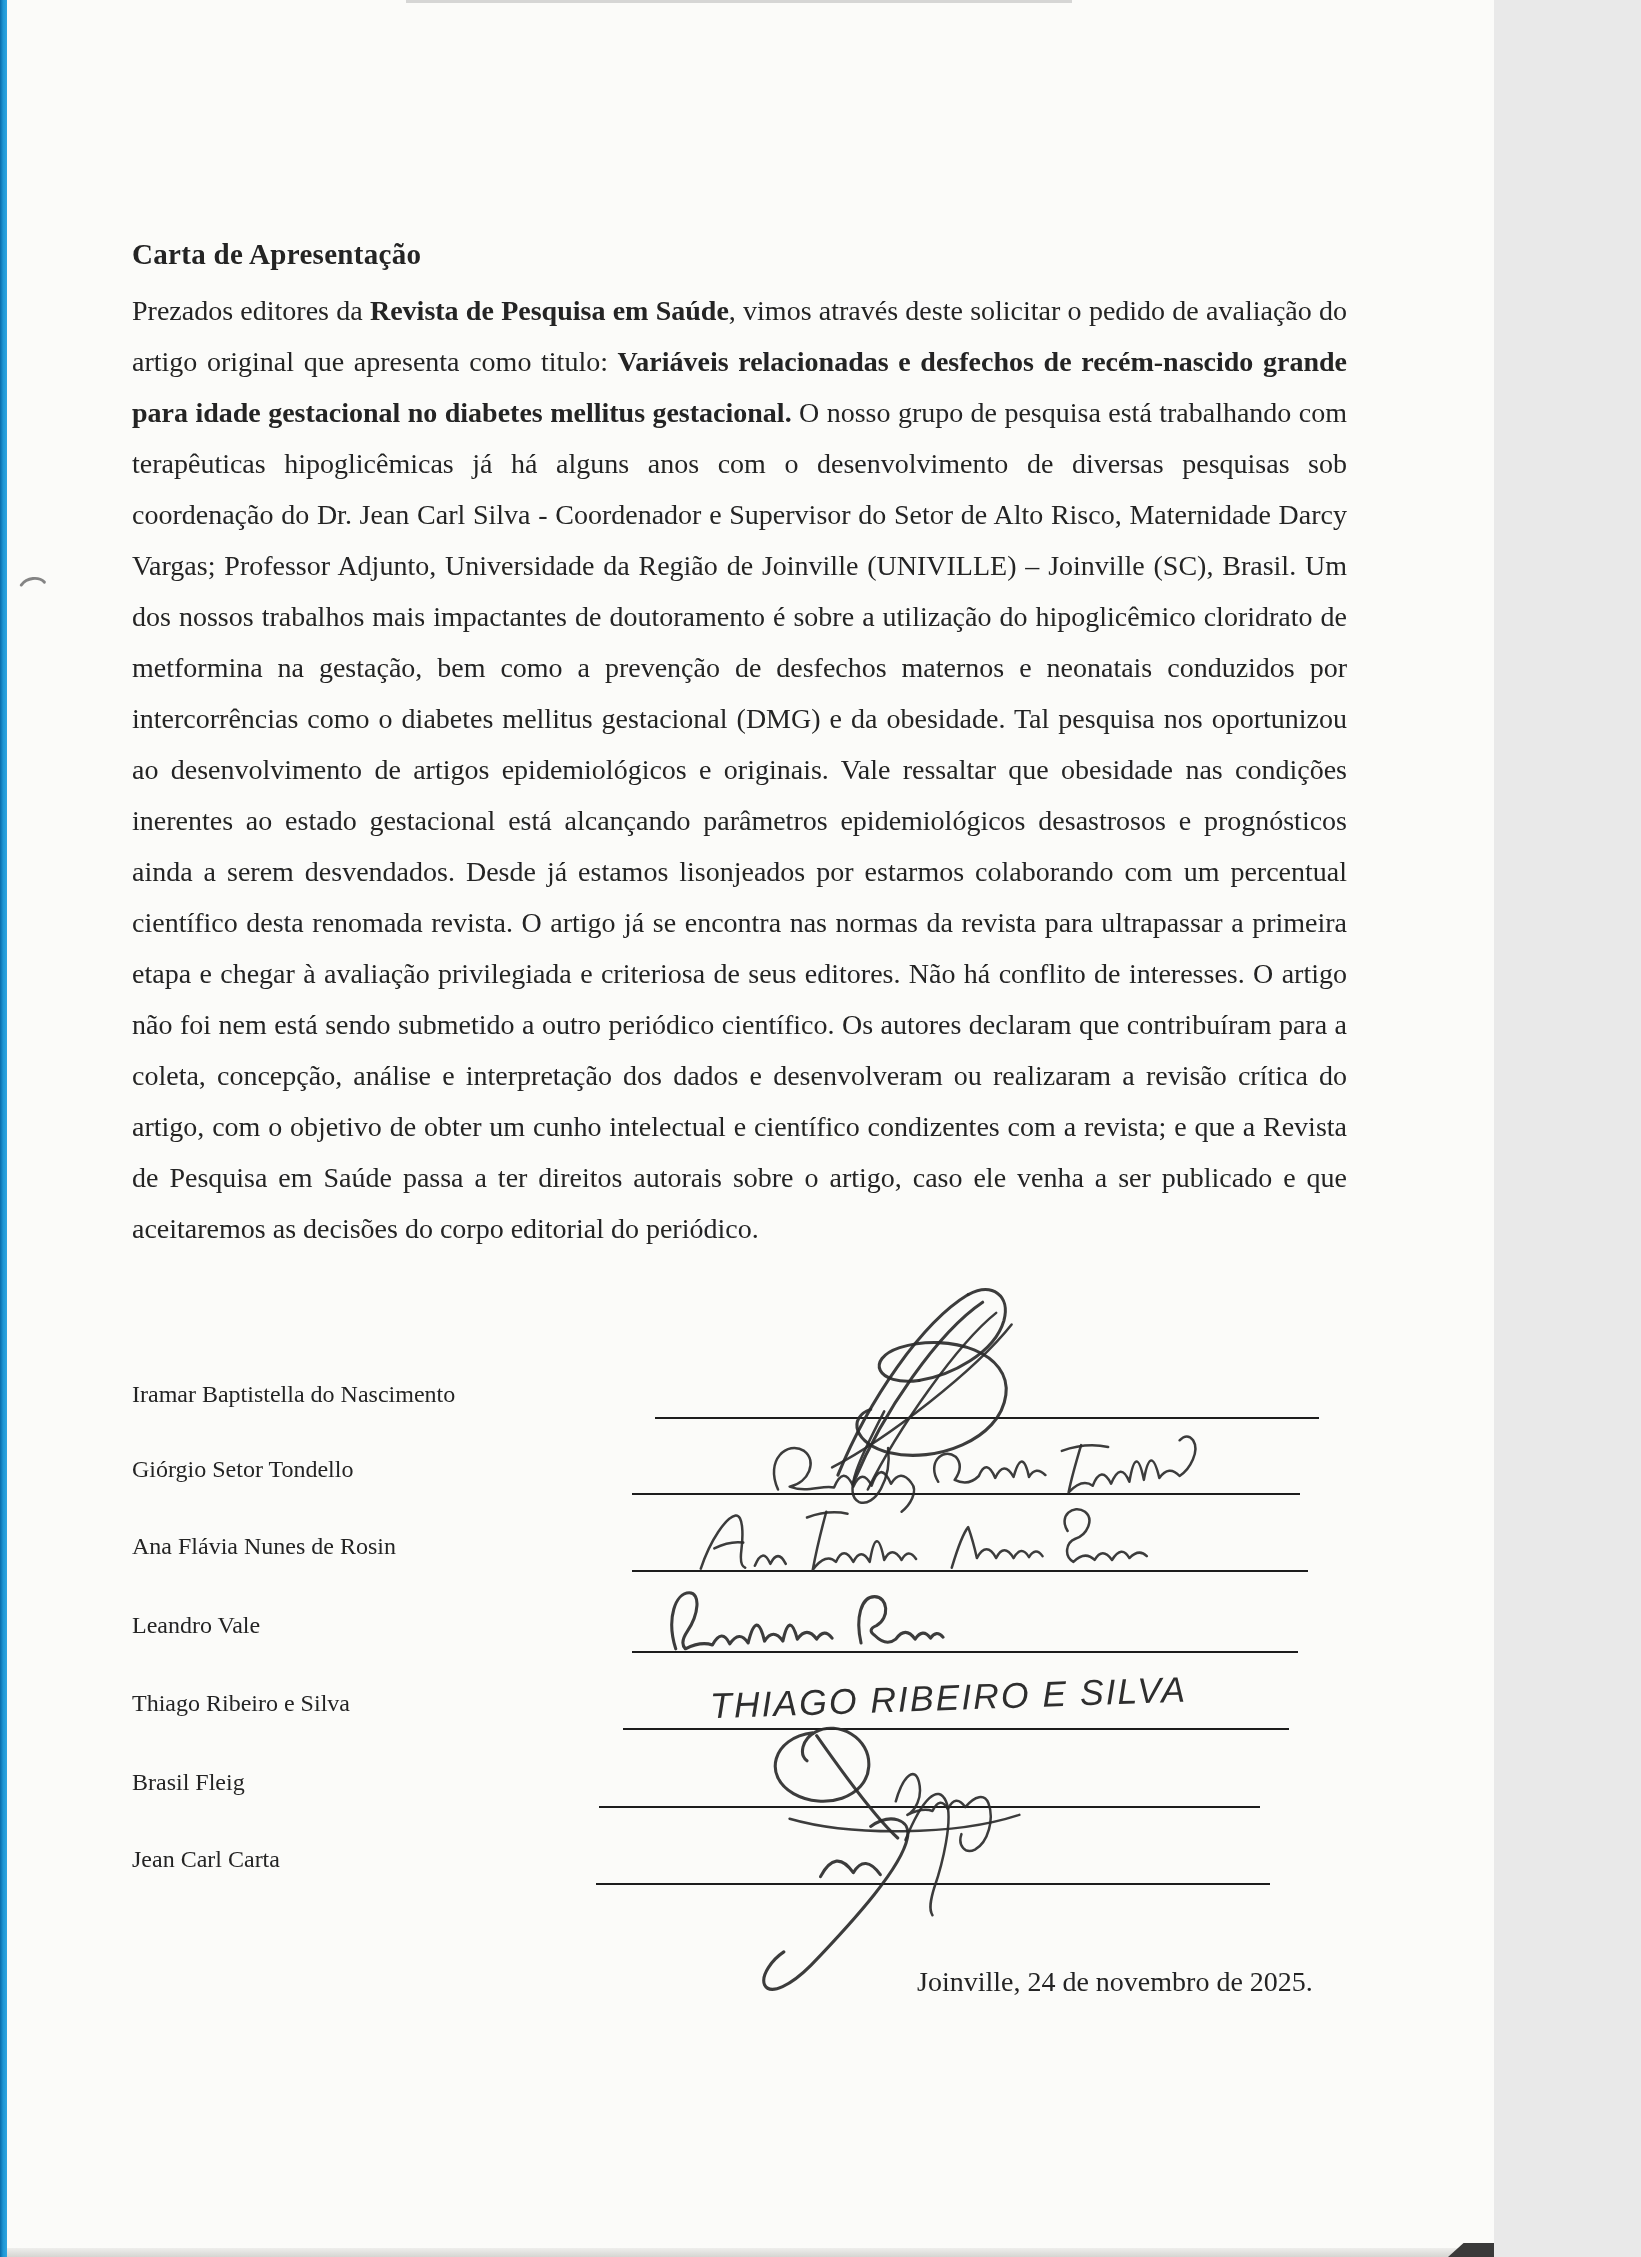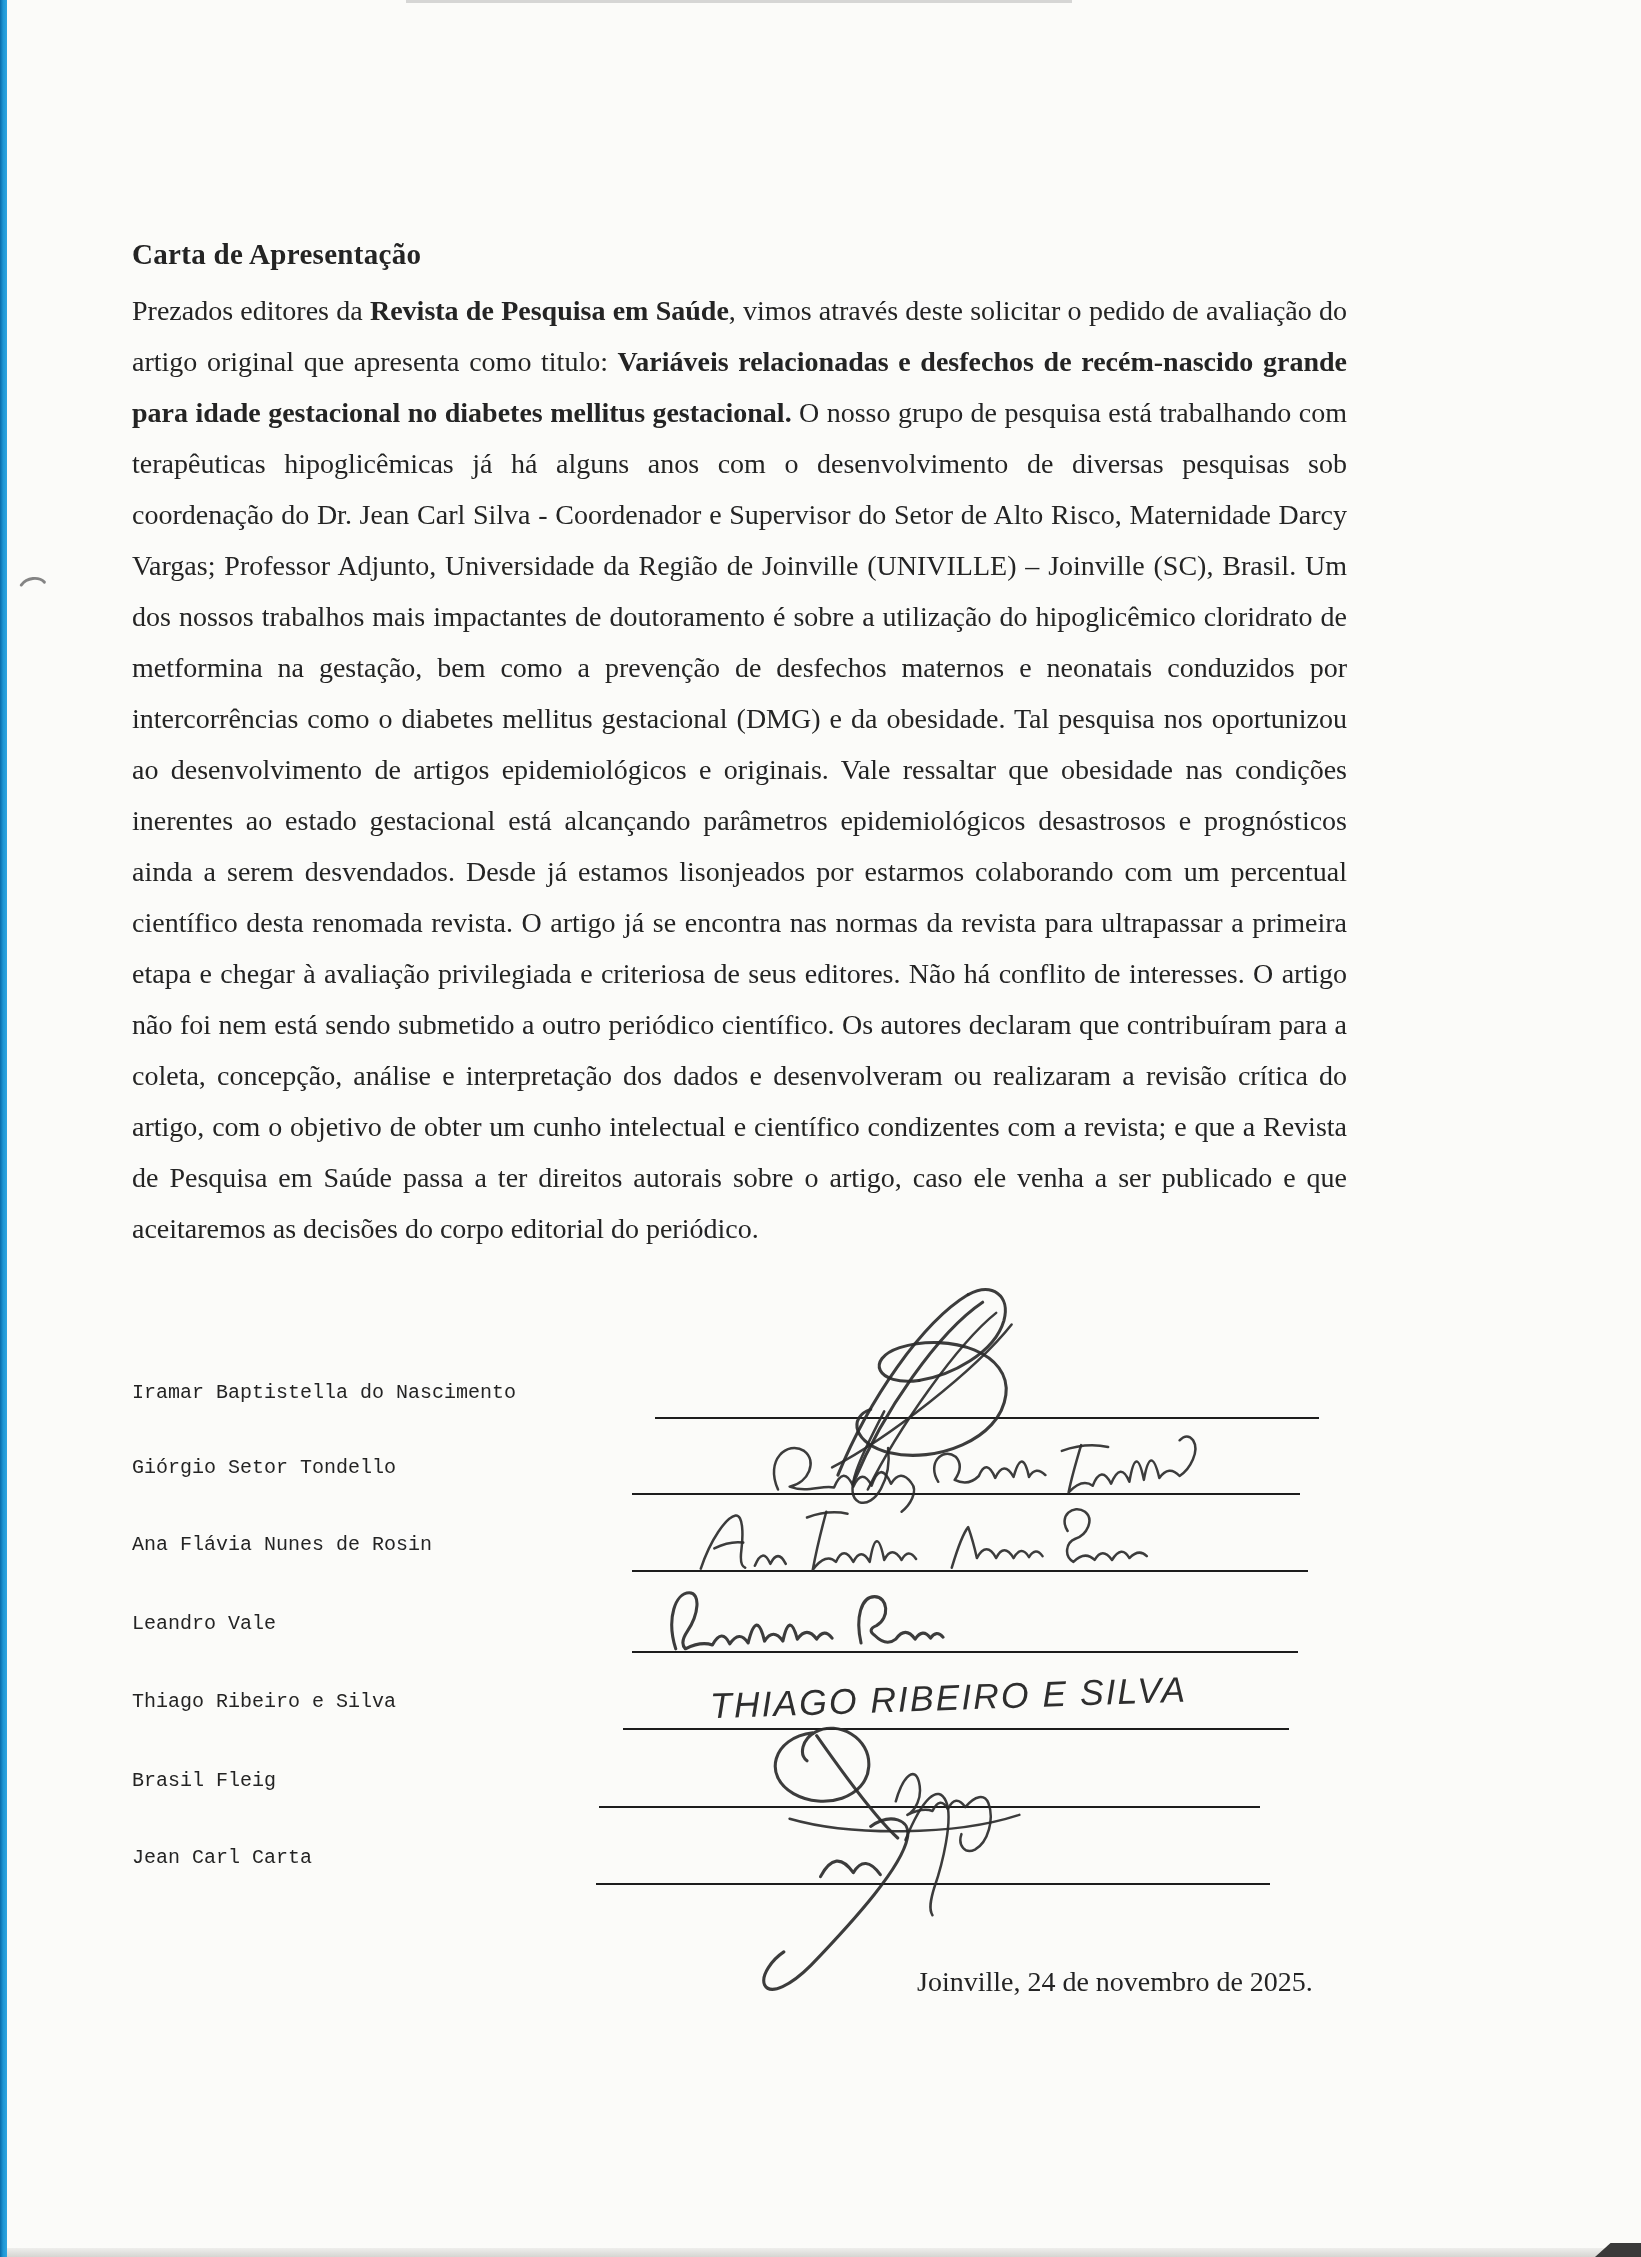--- a/index.html
+++ b/index.html
@@ -1,18 +1,18 @@
 <!DOCTYPE html>
 <html><head>
 <meta charset="utf-8">
 <style>
   html,body{margin:0;padding:0;background:#e9e9e9;}
   .page{
     position:relative;
-    width:1641px;height:2257px;
+    width:1494px;height:2257px;
     background:#fbfbf9;
     overflow:hidden;
     font-family:"Liberation Serif", serif;
     color:#242424;
   }
   
   .edge-left{
     position:absolute;left:0;top:0;width:6.8px;height:100%;
     background:linear-gradient(to right,#0a6aa8,#1e96d4 45%,#2fa5e0);
   }
@@ -34,21 +34,21 @@
   .title{
     position:absolute;left:132px;top:238px;
     font-size:29px;font-weight:bold;letter-spacing:0.3px;
   }
   .bodytext{
     position:absolute;left:132px;top:285px;width:1215px;
     font-size:28px;line-height:51px;text-align:justify;
   }
   .bold{font-weight:bold;}
   .signer-name{
-    position:absolute;left:132px;font-size:20px;white-space:nowrap;font-family:Liberation Mono, monospace;
+    position:absolute;left:132px;font-size:24px;white-space:nowrap;
   }
   .sig-line{
     position:absolute;height:0;border-bottom:2.9px solid #1d1d1d;
   }
   .date-line{
     position:absolute;top:1966px;left:917px;font-size:28px;white-space:nowrap;
   }
   
   svg.overlay{position:absolute;left:0;top:0;pointer-events:none;}
   .ink{fill:none;stroke:#2b2b2b;stroke-width:3.2;stroke-linecap:round;stroke-linejoin:round;opacity:.92;}

